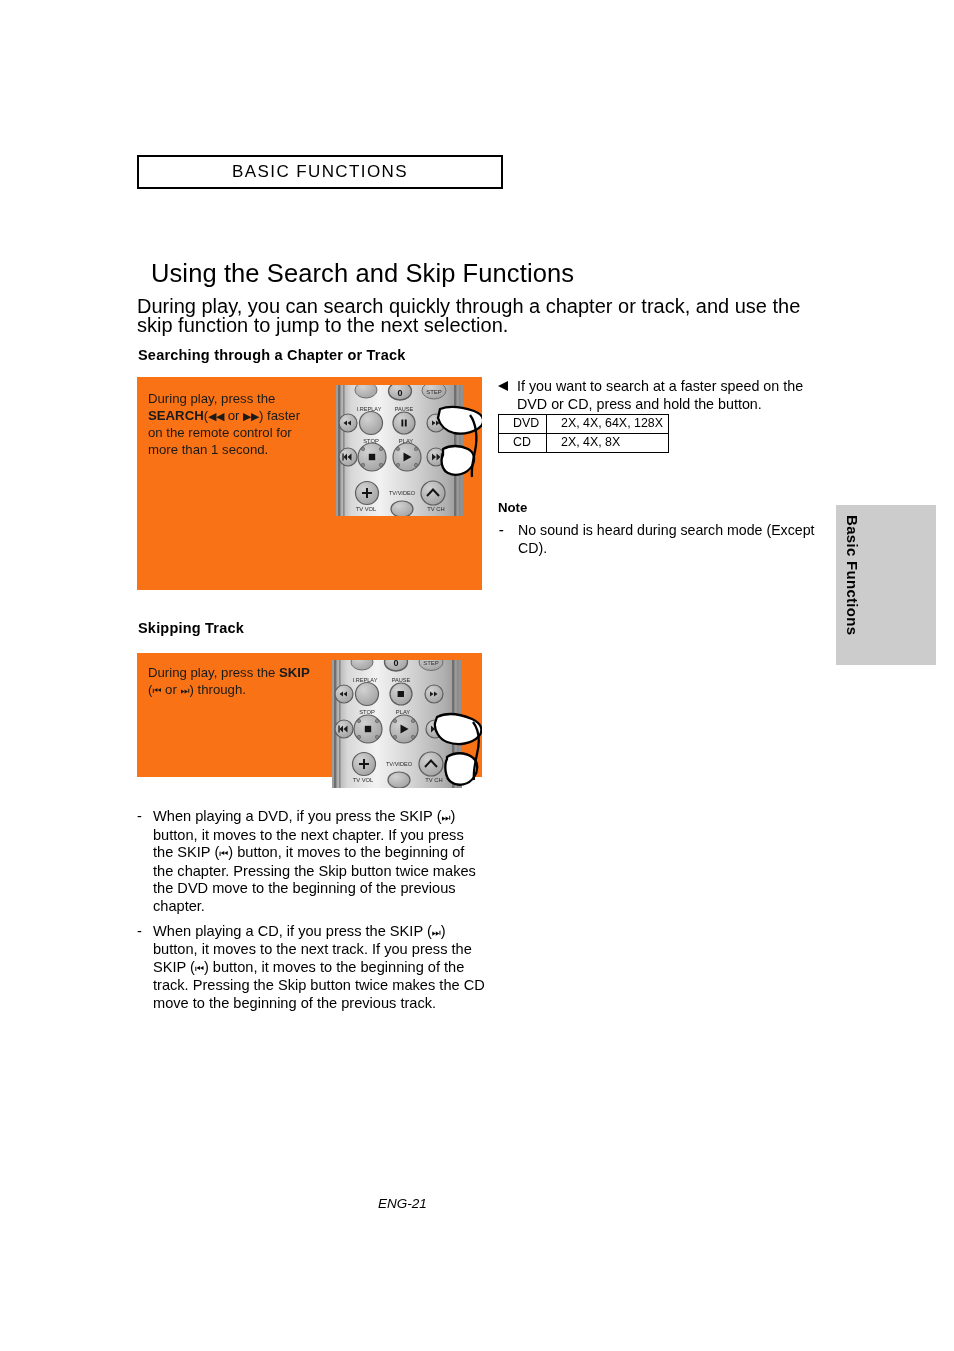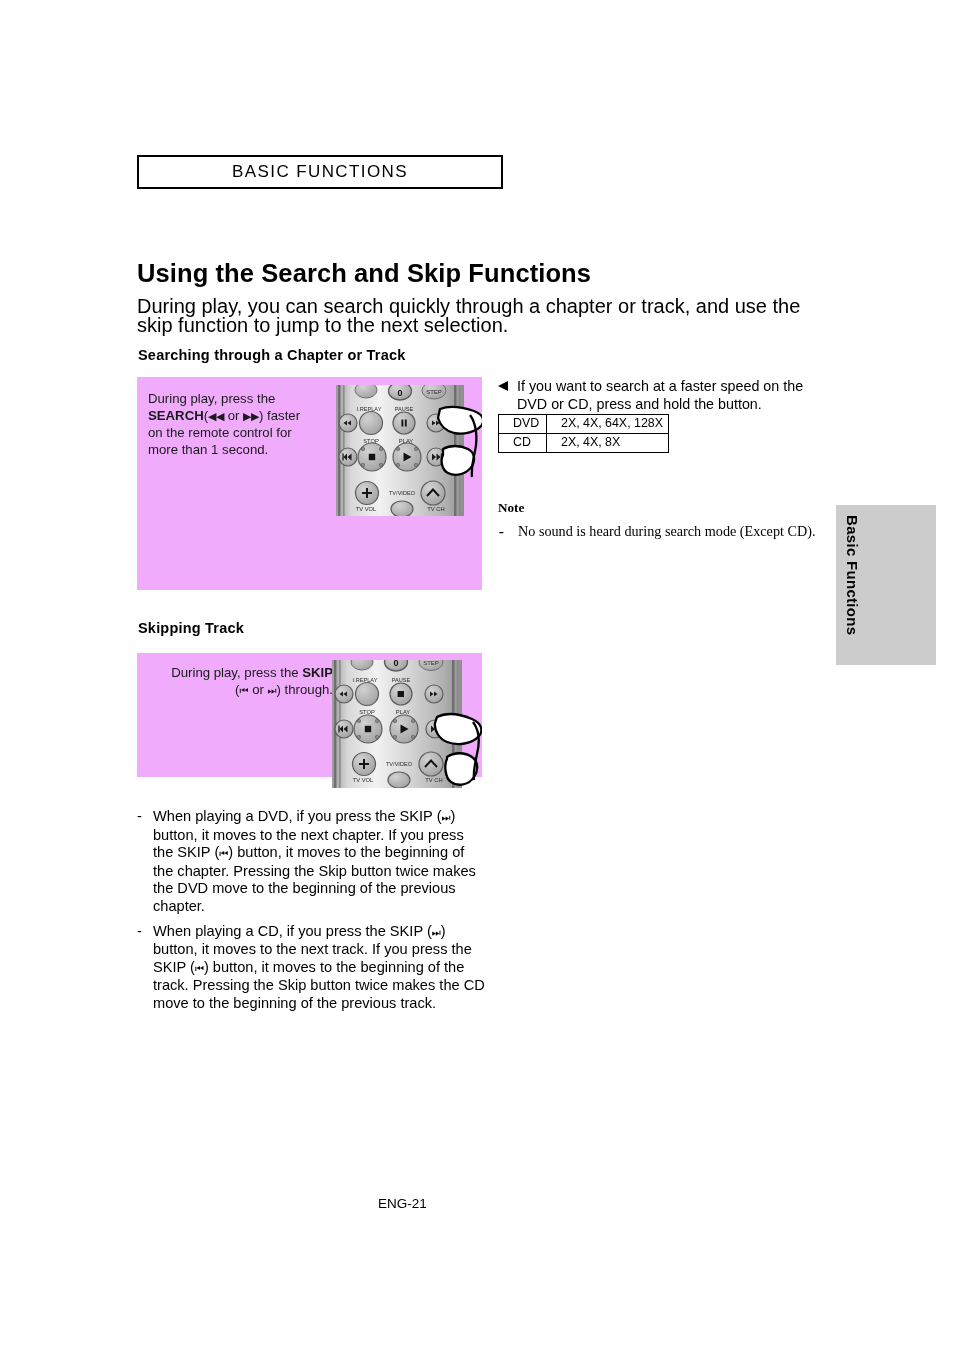--- a/index.html
+++ b/index.html
@@ -34,24 +34,24 @@
     letter-spacing: 1.4px;
     font-weight: 400;
     font-variant: small-caps;
     text-transform: uppercase;
     font-family: "Liberation Sans", sans-serif;
   }
 
   
   .page-title {
     position: absolute;
-    left: 137px;
+    left: 151px;
     top: 242px;
     font-size: 25.5px;
-    font-weight: bold;
+    font-weight: normal;
     letter-spacing: 0.1px;
     white-space: nowrap;
   }
 
   .intro-para {
     position: absolute;
     left: 137px;
     top: 277px;
     width: 672px;
     font-size: 20px;
@@ -65,24 +65,24 @@
     font-weight: bold;
     letter-spacing: 0.2px;
     text-align: right;
   }
   #sub-search { left: 138px; top: 347px; }
   #sub-skip   { left: 138px; top: 620px; }
 
   
   .gray-panel {
     position: absolute;
-    background: #f0abfc;
+    background: #f97316;
   }
   #panel-search { left: 137px; top: 377px; width: 345px; height: 213px; }
-  #panel-skip   { left: 137px; top: 653px; width: 345px; height: 124px; text-align: right; }
+  #panel-skip   { left: 137px; top: 653px; width: 345px; height: 124px; }
 
   .panel-text {
     position: absolute;
     font-size: 13.2px;
     line-height: 16.5px;
     color: #1a1a1a;
   }
   #panel-search .panel-text { left: 11px; top: 14px; width: 175px; }
   #panel-skip .panel-text   { left: 11px; top: 12px; width: 185px; }
   .panel-text b { font-weight: bold; }
@@ -136,21 +136,20 @@
     white-space: nowrap;
   }
   table.speed-table td.label-col { width: 28px; }
 
   
   .note-block {
     position: absolute;
     left: 498px;
     top: 500px;
     width: 320px;
-    font-family: Liberation Serif, serif;
   }
   .note-block .note-title {
     font-size: 13.2px;
     font-weight: bold;
     margin-bottom: 7px;
   }
   .note-block .note-item {
     position: relative;
     font-size: 14.2px;
     line-height: 17.5px;
@@ -204,20 +203,21 @@
   }
 
   
   .footer-page {
     position: absolute;
     left: 0;
     top: 1196px;
     width: 805px;
     text-align: center;
     font-size: 13.5px;
+    font-style: italic;
   }
 
   
   .glyph {
     font-family: "DejaVu Sans", sans-serif;
     font-size: 11px;
     letter-spacing: -0.5px;
   }
   .glyph-sm {
     font-family: "DejaVu Sans", sans-serif;

